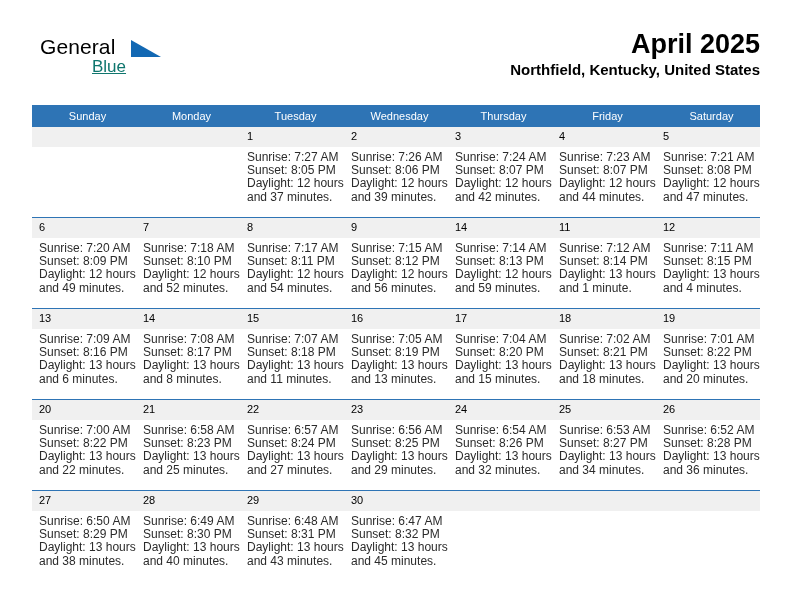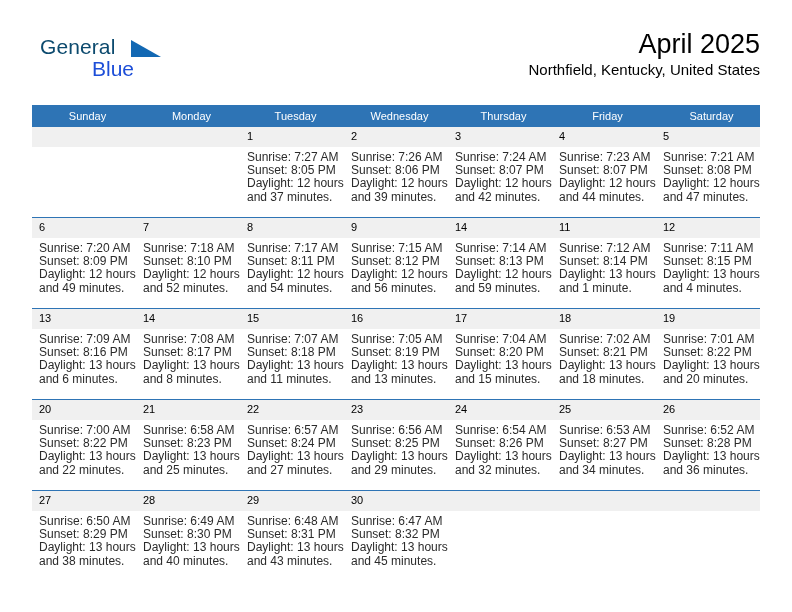--- a/index.html
+++ b/index.html
@@ -36,47 +36,49 @@
     top: 2px;
     width: 220px;
     height: 62px;
   }
   .logo-general {
     position: absolute;
     left: 8px;
     top: 5px;
     font-size: 21px;
     letter-spacing: .1px;
-    color: #0c4a6e;
+    color: #000000;
     font-family: "Liberation Sans", sans-serif;
   }
   .logo-blue {
     position: absolute;
     left: 60px;
     top: 27px;
-    font-size: 21px;
-    color: #1d4ed8;
+    font-size: 17px;
+    color: #0f766e;
     font-family: "Liberation Sans", sans-serif;
+    text-decoration: underline;
   }
   .logo-tri {
     position: absolute;
     left: 99px;
     top: 10px;
     width: 0;
     height: 0;
     border-left: 30px solid #1268b3;
     border-bottom: 0 solid transparent;
     border-top: 17px solid transparent;
   }
 
   .title-block {
     position: absolute;
     right: 0;
     top: 0;
     text-align: right;
+    font-weight: bold;
   }
   .cal-title {
     font-size: 27px;
     color: #000000;
     line-height: 32px;
     white-space: nowrap;
   }
   .cal-subtitle {
     margin-top: 1px;
     font-size: 15px;

